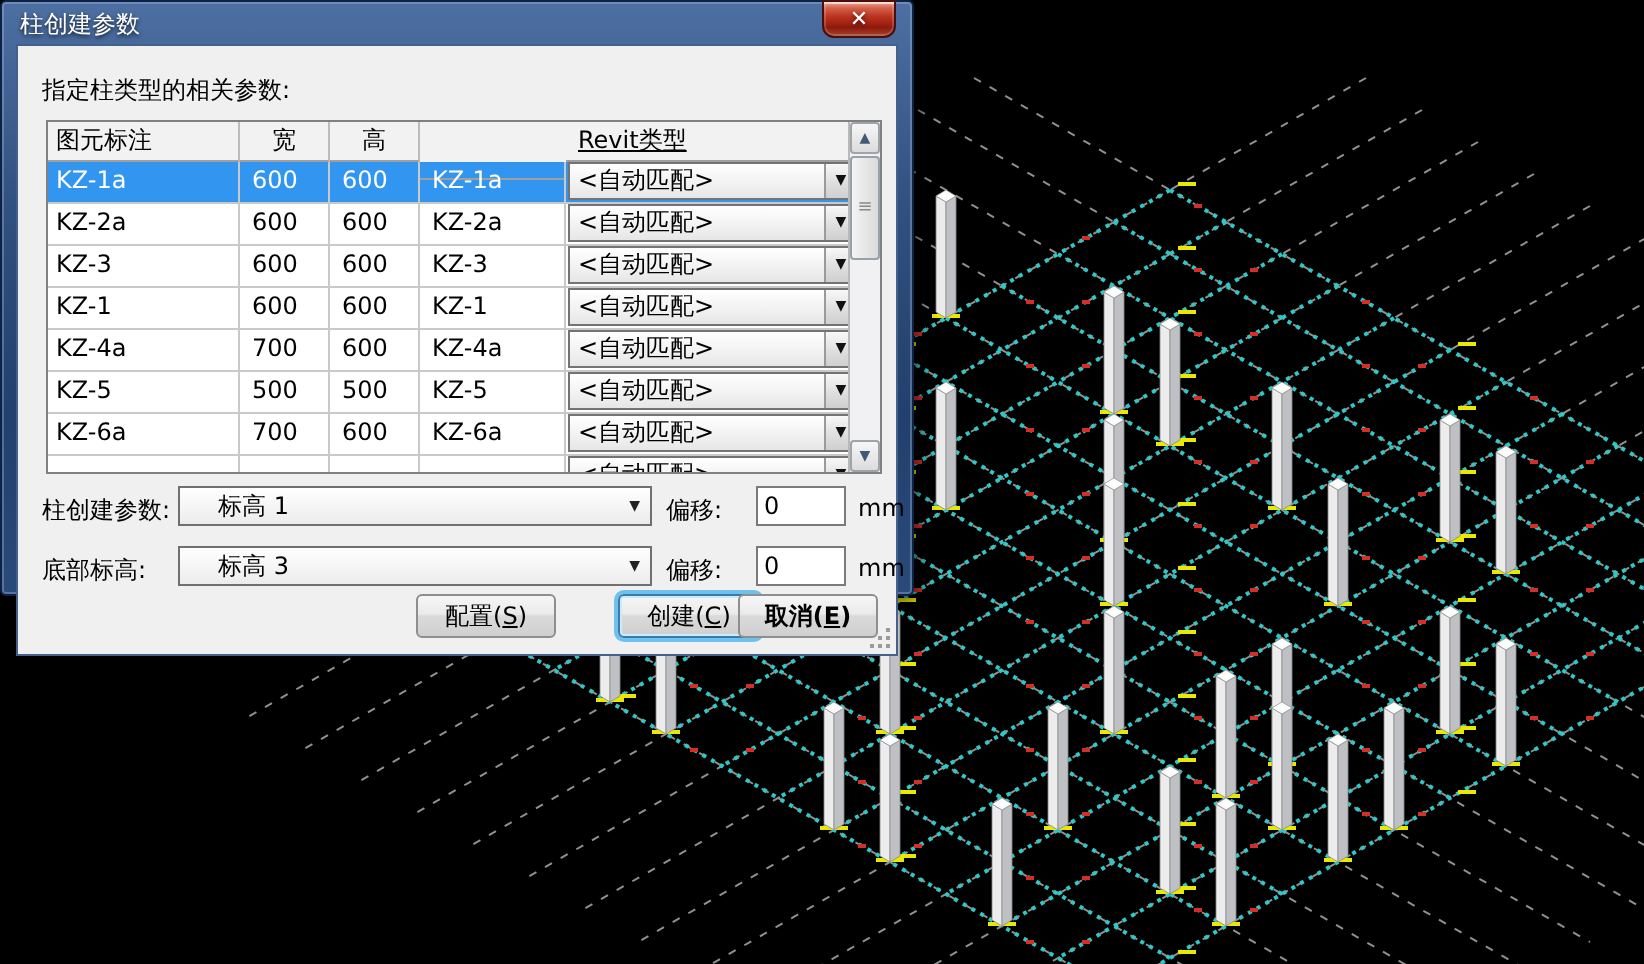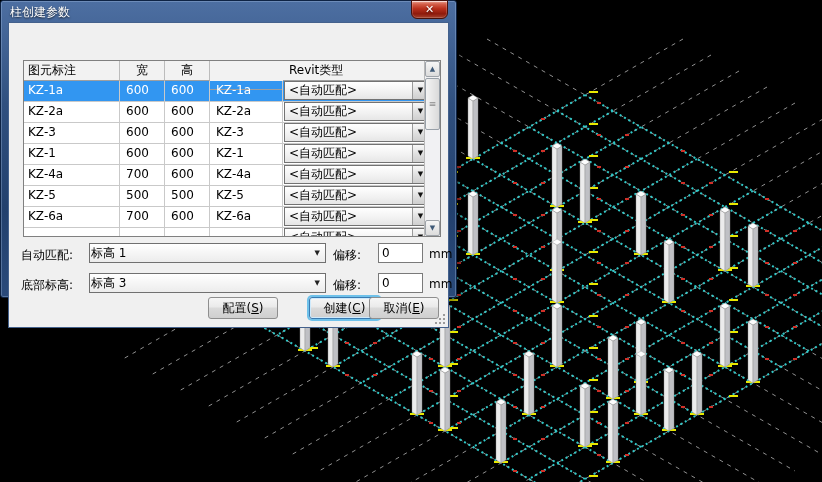--- a/index.html
+++ b/index.html
@@ -50,21 +50,21 @@
   .cell { border-right: 1px solid #c9c9c9; line-height: 19px; overflow: hidden; white-space: nowrap; }
   .c1 { width: 96px; padding-left: 4px; }
   .c2 { width: 45px; padding-left: 6px; }
   .c3 { width: 45px; padding-left: 6px; }
   .c4 { width: 73px; padding-left: 6px; }
   .c5 { flex: 1; border-right: none; }
   .hc1 { width: 96px; padding-left: 4px; }
   .hc2 { width: 45px; text-align: center; }
   .hc3 { width: 45px; text-align: center; }
   .hc4 { width: 73px; text-align: center; margin-top: 28px; }
-  .hc5 { flex: 1; padding-left: 6px; border-right: none; }
+  .hc5 { flex: 1; padding-left: 6px; border-right: none; text-decoration: underline; }
   .combo {
     position: relative; height: 19px; margin: 0 1px;
     border: 1px solid #737373; background: linear-gradient(180deg,#ffffff,#f1f1f1 60%,#e6e6e6);
     color: #000; line-height: 17px; padding-left: 4px; white-space: nowrap; overflow: hidden;
   }
   .combo .arrow-btn {
     position: absolute; right: 0; top: 0; bottom: 0; width: 16px;
     background: linear-gradient(180deg,#f8f8f8,#dfdfdf 55%,#cfcfcf);
     border-left: 1px solid #9a9a9a; text-align: center;
     font-size: 7px; line-height: 17px; color: #111;
@@ -84,21 +84,21 @@
   .sb-thumb {
     position: absolute; left: 0; top: 17px; width: 15px; height: 52px;
     background: linear-gradient(90deg,#f4f4f4,#dadada); border: 1px solid #98a0a8;
     border-radius: 2px; text-align: center; font-size: 9px; line-height: 50px; color: #8a8a8a;
   }
   
   .fld-label { position: absolute; white-space: nowrap; }
   .level-combo {
     position: absolute; height: 20px; width: 237px; left: 80px;
     border: 1px solid #707070; background: linear-gradient(180deg,#ffffff,#ececec);
-    line-height: 18px; padding-left: 1px; white-space: nowrap; overflow: hidden;
+    line-height: 18px; padding-left: 19px; white-space: nowrap; overflow: hidden;
   }
   .level-combo .plain-arrow {
     position: absolute; right: 5px; top: 0; bottom: 0; font-size: 7px; line-height: 18px; color: #222;
   }
   .offset-input {
     position: absolute; left: 369px; width: 45px; height: 20px;
     border: 1px solid #7a7a7a; background: #fff; font-family: "DejaVu Sans", sans-serif;
     font-size: 12px; padding-left: 3px; color: #000;
   }
   .btn {
@@ -434,20 +434,21 @@
 
 <div class="dialog">
   <div class="titlebar">
     <span class="title-text">柱创建参数</span>
     <div class="close-btn">
       <span>✕</span>
     </div>
   </div>
   <div class="client">
 
+    <div class="instruction">指定柱类型的相关参数:</div>
 
     <div class="grid-table">
       <div class="thead">
         <div class="hcell hc1">图元标注</div>
         <div class="hcell hc2">宽</div>
         <div class="hcell hc3">高</div>
         <div class="hcell hc4">编号</div>
         <div class="hcell hc5">Revit类型</div>
       </div>
 
@@ -554,37 +555,37 @@
         </div>
         <div class="sb-thumb">
           <span>≡</span>
         </div>
         <div class="sb-btn sb-down">
           <span>▼</span>
         </div>
       </div>
     </div>
 
-    <span class="fld-label" style="left:12px; top:224px;">自动匹配:</span>
+    <span class="fld-label" style="left:12px; top:224px;">柱创建参数:</span>
     <div class="level-combo" style="top:220px;">
       <span>标高 1</span>
       <span class="plain-arrow">▼</span>
     </div>
     <span class="fld-label" style="left:324px; top:224px;">偏移:</span>
     <input class="offset-input" style="top: 220px;" value="0">
     <span class="fld-label" style="left:420px; top:224px;">mm</span>
 
     <span class="fld-label" style="left:12px; top:254px;">底部标高:</span>
     <div class="level-combo" style="top:250px;">
       <span>标高 3</span>
       <span class="plain-arrow">▼</span>
     </div>
     <span class="fld-label" style="left:324px; top:254px;">偏移:</span>
     <input class="offset-input" style="top: 250px;" value="0">
     <span class="fld-label" style="left:420px; top:254px;">mm</span>
 
     <div class="btn" style="left:199px;"><span>配置(</span><span class="mnemonic">S</span><span>)</span></div>
     <div class="btn btn-default" style="left:280px; width:71px;margin-left:20px;"><span>创建(</span><span class="mnemonic">C</span><span>)</span></div>
-    <div class="btn" style="left:360px;"><span>取消(</span><span class="mnemonic">E</span><span>)</span></div>
+    <div class="btn" style="left:360px;font-weight:bold;"><span>取消(</span><span class="mnemonic">E</span><span>)</span></div>
 
     <div class="grip"></div>
   </div>
 </div>
 
 </body></html>

